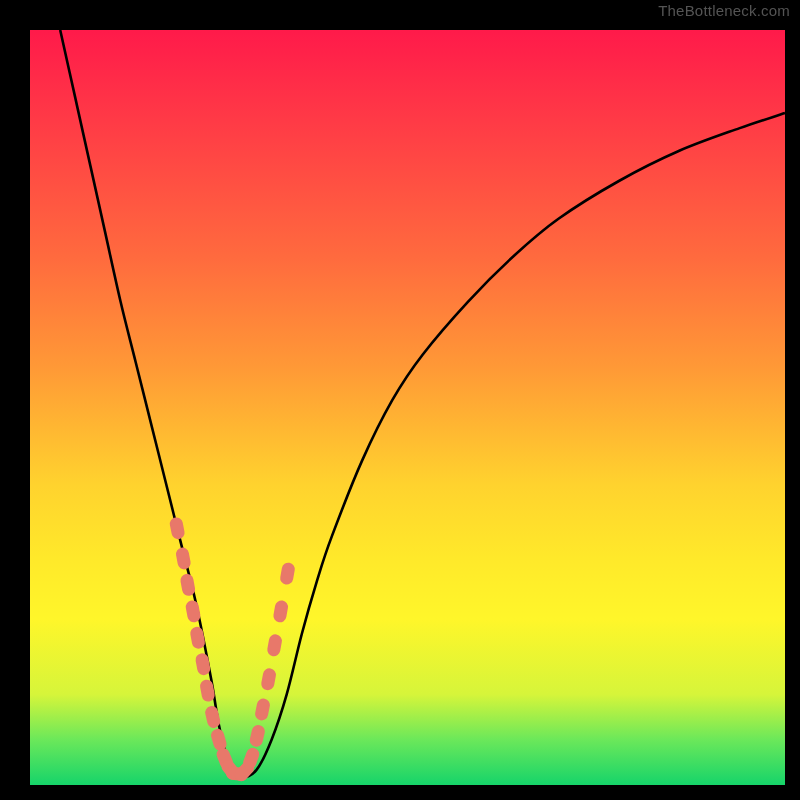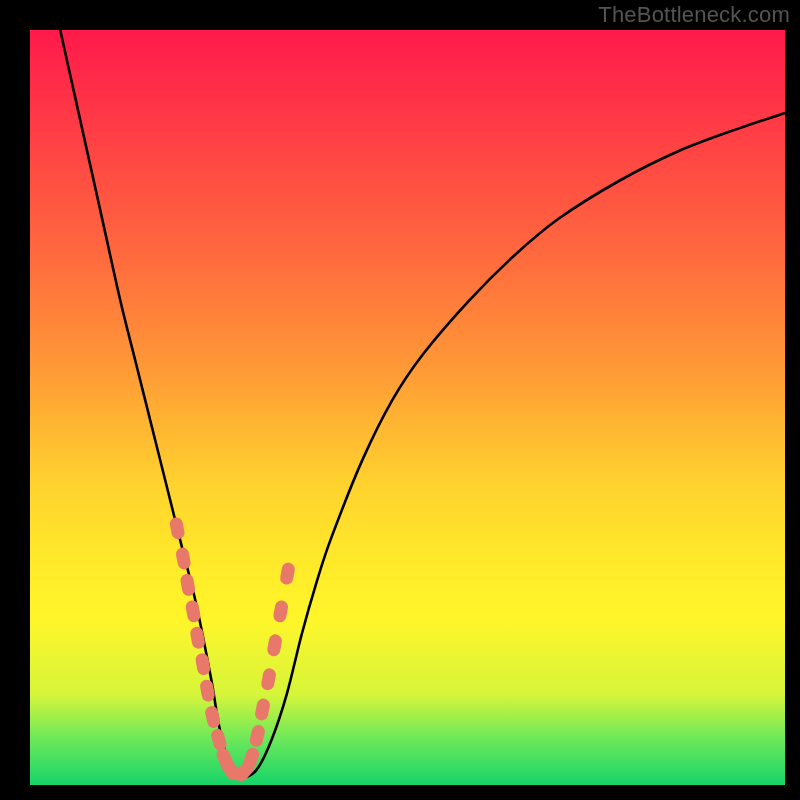--- a/index.html
+++ b/index.html
@@ -36,21 +36,21 @@
       #d6f53a 88%,
       #6be85a 94%,
       #16d46a 100%
     );
   }
   .watermark {
     position: absolute;
     top: 2px;
     right: 10px;
     color: #545454;
-    font-size: 22px;
+    font-size: 15px;
     letter-spacing: 0.2px;
     user-select: none;
   }
   svg.curve {
     position: absolute;
     left: 0;
     top: 0;
     width: 755px;
     height: 755px;
     overflow: visible;

